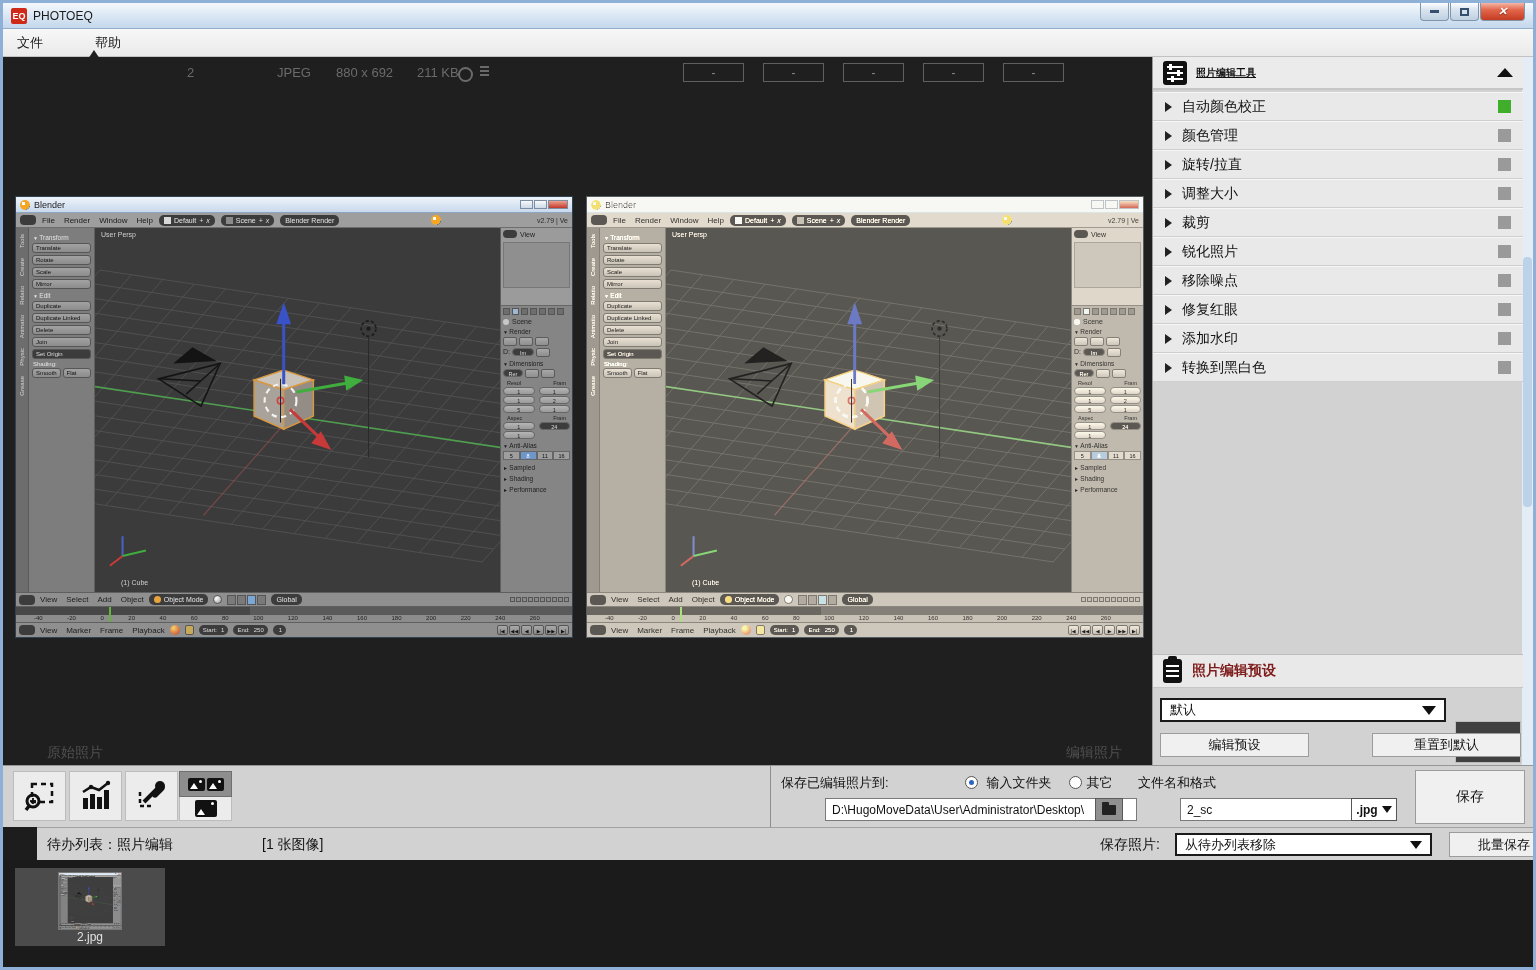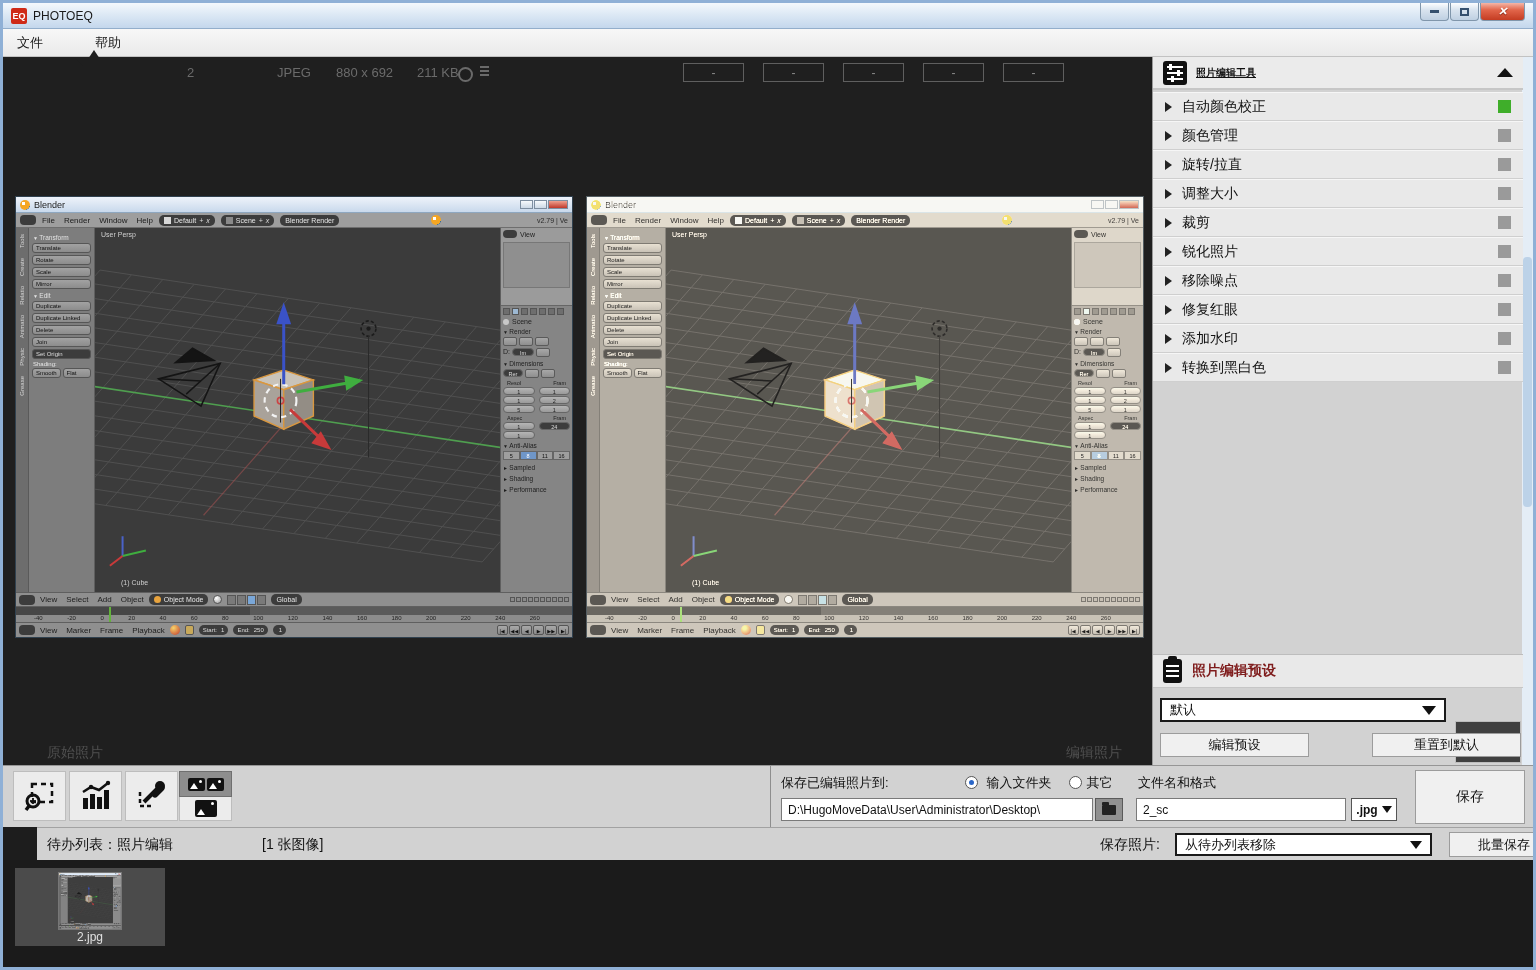--- a/index.html
+++ b/index.html
@@ -83,21 +83,21 @@
   .big-toolbtn { position:absolute; top:5px; width:53px; height:50px; background:#ececec; border:1px solid #bdbdbd;
     display:flex; align-items:center; justify-content:center; }
   .compare-btn { position:absolute; top:5px; left:176px; width:53px; height:50px; }
   .compare-top { height:26px; background:#8e8e8e; border:1px solid #6f6f6f; display:flex; align-items:center; justify-content:center; gap:2px; }
   .compare-bottom { height:24px; background:#ececec; border:1px solid #bdbdbd; border-top:none; display:flex; align-items:center; justify-content:center; }
 
   .save-label { position:absolute; font-size:13px; color:#111; }
   .radio { width:13px; height:13px; border-radius:50%; border:1px solid #555; background:#fff; display:inline-block; position:relative; vertical-align:-2px; }
   .radio.on:after { content:""; position:absolute; left:3px; top:3px; width:5px; height:5px; border-radius:50%; background:#2a66c8; }
   .input { position:absolute; background:#fff; border:1px solid #7a7a7a; font-size:12px; color:#111;
-    display:flex; align-items:center; padding:0 6px; white-space:nowrap; overflow:hidden; }
+    display:flex; align-items:center; padding:0 6px; white-space:nowrap; overflow:hidden;margin-left:44px; }
   .folder-btn { position:absolute; background:#909090; border:1px solid #5a5a5a; display:flex; align-items:center; justify-content:center; }
   .folder-glyph { width:14px; height:10px; background:#222; position:relative; border-radius:1px; }
   .folder-glyph:before { content:""; position:absolute; left:0; top:-3px; width:7px; height:3px; background:#222; border-radius:1px 1px 0 0; }
   .fmt-select { position:absolute; background:#fff; border:1px solid #555; font-size:12px; font-weight:bold; color:#111;
     display:flex; align-items:center; justify-content:center; gap:4px; }
   .fmt-select .caret { width:0; height:0; border-left:5px solid transparent; border-right:5px solid transparent; border-top:7px solid #111; }
   .btn-save { position:absolute; left:1412px; top:4px; width:110px; height:54px; font-size:14px; }
 
   .status-strip { position:absolute; left:0; top:824px; right:0; height:33px; background:#d2d2d2; border-top:1px solid #a2a2a2;margin-left:34px; }
   .status-txt { position:absolute; top:8px; font-size:14px; color:#111; }

